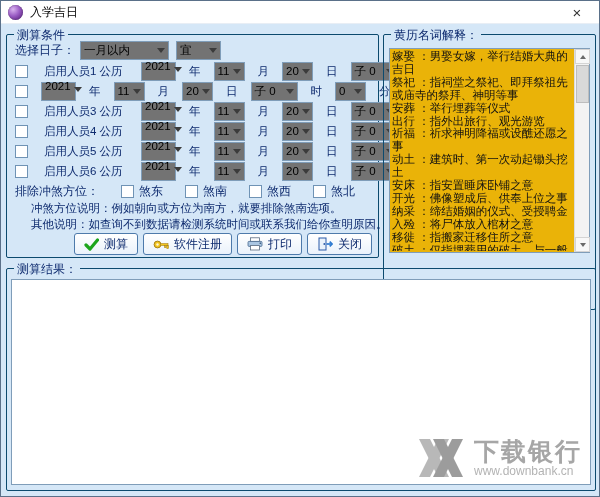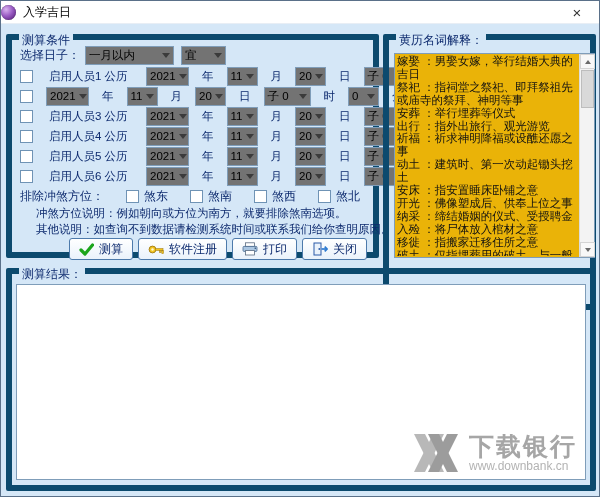--- a/index.html
+++ b/index.html
@@ -6,37 +6,37 @@
   html,body { background:#888; }
   body { font-family:"Liberation Sans","DejaVu Sans",sans-serif; }
 
   .window{
     position:relative; width:600px; height:497px;
     background:#d5e7f7; border:1px solid #5a7089; overflow:hidden;
   }
   
   .titlebar{
     position:absolute; top:0; left:0; right:0; height:23px;
-    background:#ffffff; display:flex; align-items:center; 
+    background:#ffffff; display:flex; align-items:center; padding-left:7px;
     border-bottom:1px solid #e8eef5;
   }
   .app-icon{
     width:15px; height:15px; border-radius:50%;
     background:radial-gradient(circle at 34% 30%, #d9b3ef 0%, #9a5cc4 45%, #6e3594 75%, #4e2469 100%);
     box-shadow:inset 0 0 1px #3a1a52;
   }
   .title-text{ margin-left:7px; font-size:12px; color:#000; }
   .close-btn{
     margin-left:auto; width:44px; height:22px; display:flex;
     align-items:center; justify-content:center; font-size:15px; color:#333; cursor:pointer;
   }
 
   
   .groupbox{
-    position:absolute; border:6px solid #0c4a6e; border-radius:2px;
+    position:absolute; border:1px solid #0c4a6e; border-radius:2px;
   }
   .group-label{
     position:absolute; top:-8px; left:7px; background:#d5e7f7;
     padding:0 3px; font-size:12px; color:#0d2a6e; white-space:nowrap;
   }
   #group-conditions{ left:5px;  top:33px;  width:373px; height:224px; }
   #group-almanac  { left:382px; top:33px;  width:213px; height:276px; }
   #group-result   { left:5px;  top:267px; width:590px; height:223px; }
 
   
@@ -56,21 +56,21 @@
   .person-rows{ position:absolute; left:8px; top:26px; width:360px; }
   .p-row{
     display:flex; align-items:center; height:20px; gap:13px;
     font-size:11.5px; color:#0d2a6e; white-space:nowrap;
   }
   .checkbox{
     width:13px; height:13px; background:#fff; border:1px solid #6f93b5;
     flex:none; cursor:pointer;
   }
   .p-label{ width:84px; flex:none; margin-left:3px; }
-  .c-year{ width:43px; flex:none; }
+  .c-year{ width:35px; flex:none;align-items:flex-end; }
   .c-sm  { width:31px; flex:none; }
   .c-hour{ width:47px; flex:none; }
   .unit{ flex:none; }
 
   .exclude-row{
     position:absolute; left:8px; top:148px; display:flex; align-items:center;
     font-size:12px; color:#0d2a6e;
   }
   .exclude-item{ display:flex; align-items:center; gap:5px; margin-left:22px; }
   .exclude-item:first-of-type{ margin-left:12px; }

